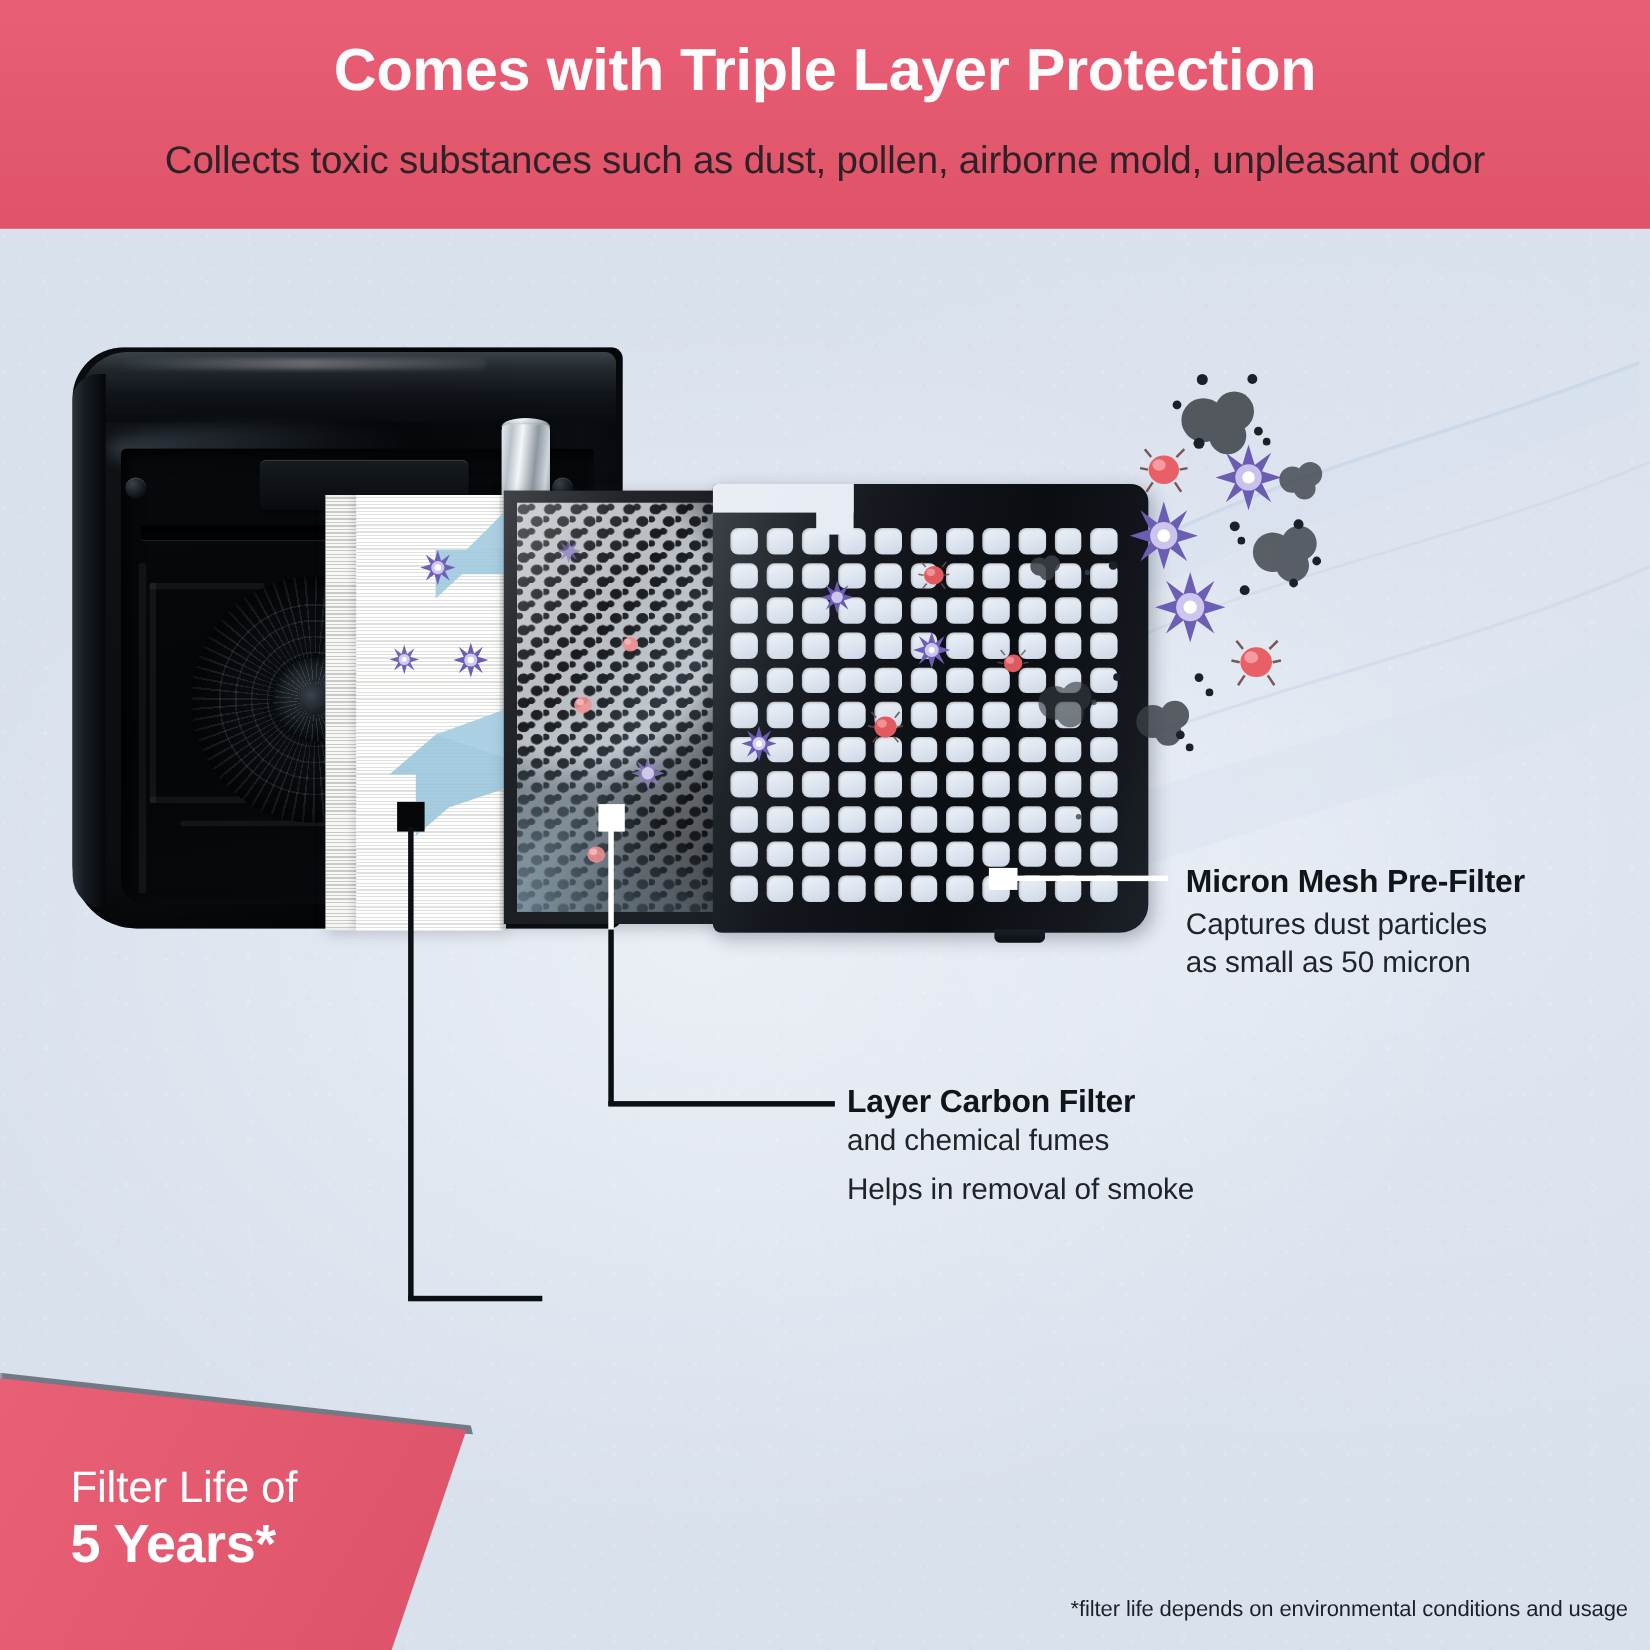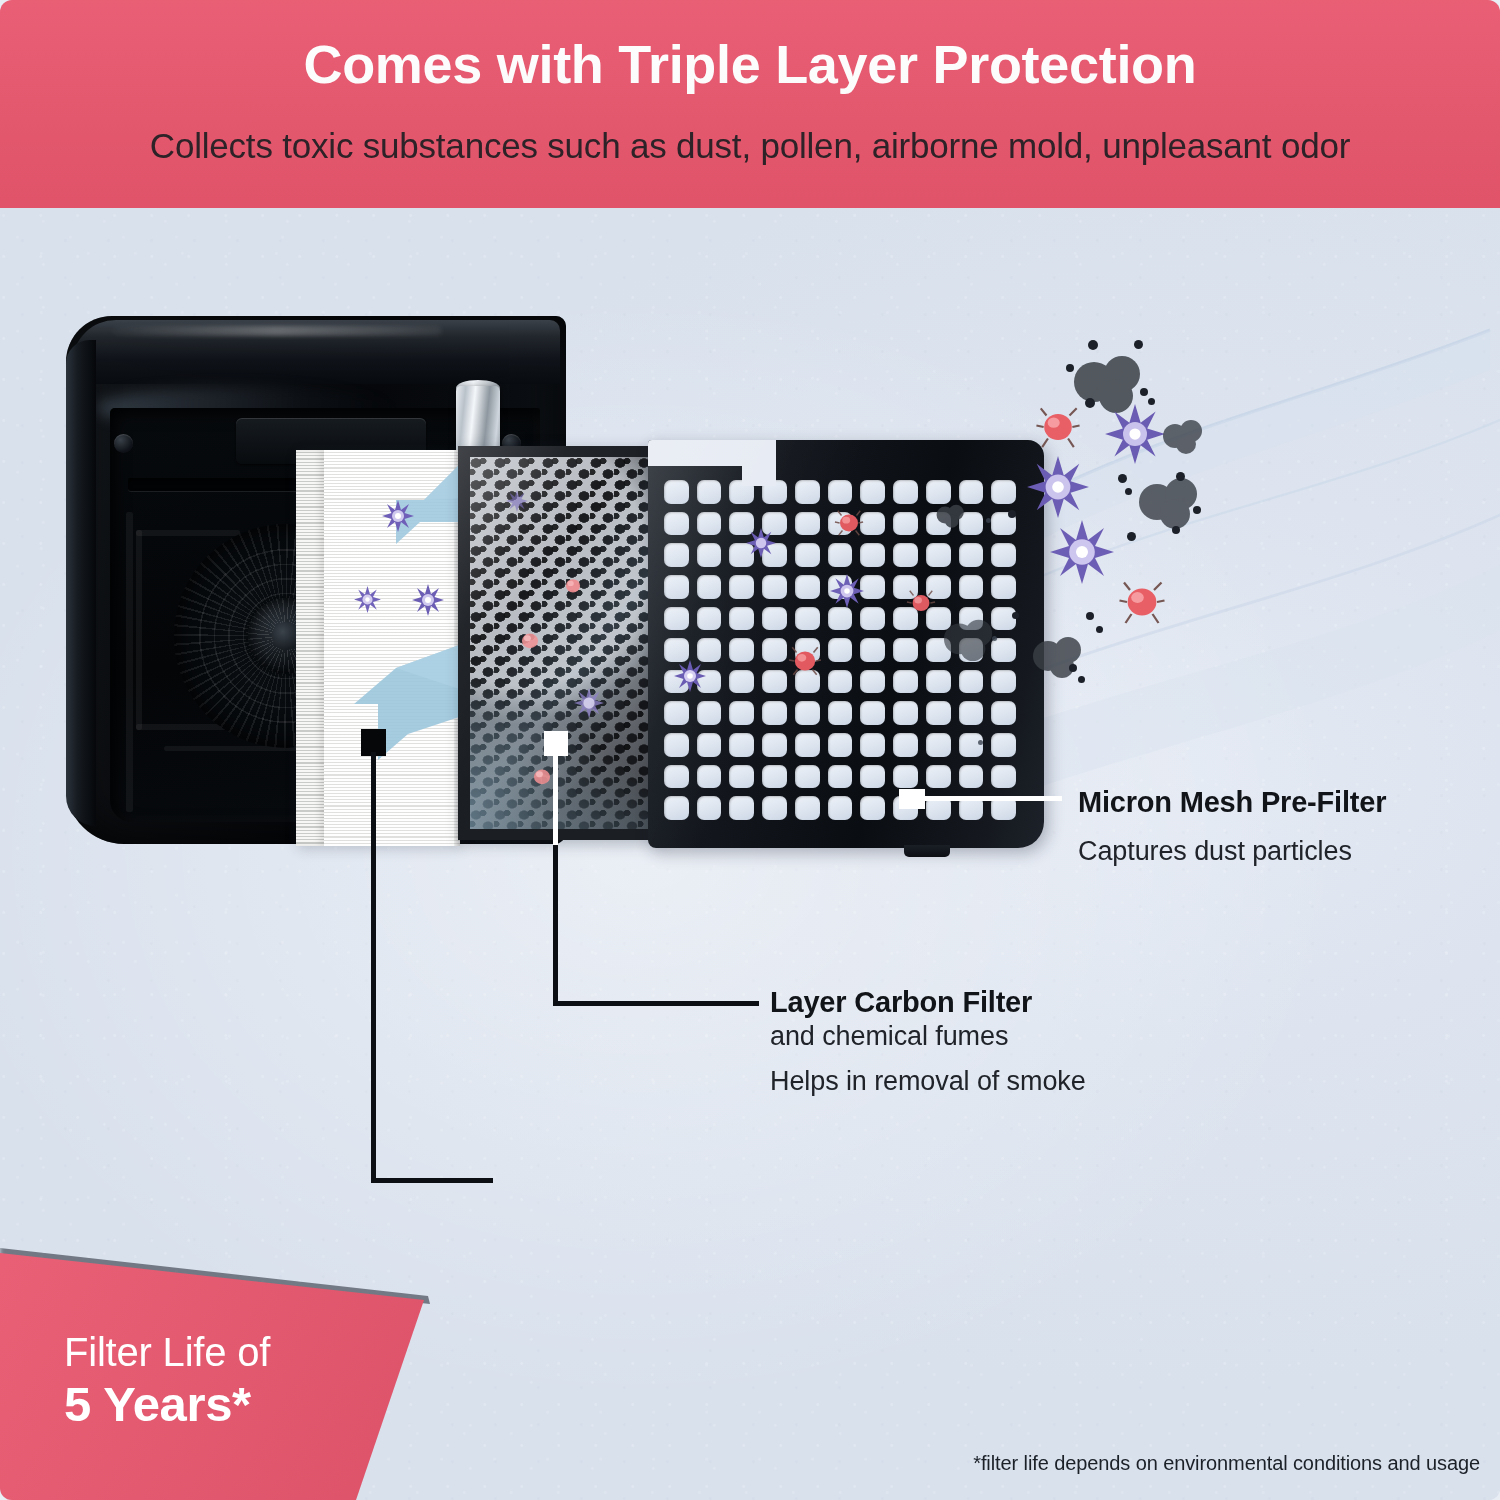--- a/index.html
+++ b/index.html
@@ -4,21 +4,21 @@
 <style>
   * { margin:0; padding:0; box-sizing:border-box; }
   html,body { width:1500px; height:1500px; overflow:hidden; }
   body {
     font-family:"Liberation Sans", sans-serif;
     background:#e9edf4;
     position:relative;
   }
 
   
-  #stage { position:absolute; inset:0; width:1500px; height:1500px; overflow:hidden;border-radius:12px; }
+  #stage { position:absolute; inset:0; width:1500px; height:1500px; overflow:hidden; }
 
   .bg-base {
     position:absolute; left:0; top:208px; width:1500px; height:1292px;
     background:
       radial-gradient(ellipse 900px 620px at 1180px 560px, #e3e9f3 0%, #dde4ef 45%, #d9e1ed 100%),
       linear-gradient(168deg,#eef1f6 0%,#e8ecf3 35%,#dfe5ef 68%,#d7dfec 100%);
   }
   .bg-noise{
     position:absolute; left:0; top:208px; width:1500px; height:1292px;
     opacity:.35;
@@ -769,21 +769,22 @@
   <div class="pdot" style="left:1096px;top:626px;width:7px;height:7px;"></div>
   <div class="pdot" style="left:1069px;top:664px;width:8px;height:8px;"></div>
   <div class="pdot" style="left:1078px;top:676px;width:7px;height:7px;"></div>
   <div class="pdot" style="left:1008px;top:510px;width:8px;height:8px;"></div>
   <div class="pdot" style="left:1012px;top:612px;width:7px;height:7px;"></div>
 
   <div class="marker-white" style="left:899px;top:789px;width:26px;height:20px;"></div>
   <div class="lead-w" style="left:922px;top:796px;width:140px;height:5px;"></div>
   <div class="callout" style="left:1078px;top:786px;">
     <div class="co-title">Micron Mesh Pre-Filter</div>
-    <div class="co-desc" style="margin-top:15px;">Captures dust particles</div>
+    <div class="co-desc" style="margin-top:4px;">Captures dust particles</div>
+    <div class="co-desc">as small as 50 micron</div>
   </div>
 
   <div class="marker-white" style="left:544px;top:731px;width:24px;height:25px;"></div>
   <div class="lead-w" style="left:553px;top:750px;width:5px;height:100px;"></div>
   <div class="lead" style="left:553px;top:845px;width:5px;height:160px;"></div>
   <div class="lead" style="left:553px;top:1001px;width:206px;height:5px;"></div>
   <div class="callout" style="left:770px;top:986px;">
     <div class="co-title">Layer Carbon Filter</div>
     <div class="co-desc">and chemical fumes</div>
     <div class="co-desc" style="margin-top:10px;">Helps in removal of smoke</div>

